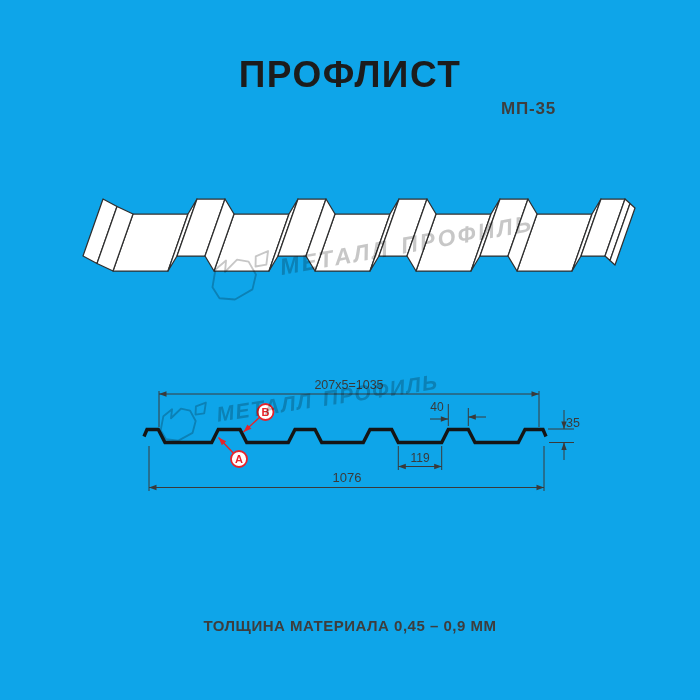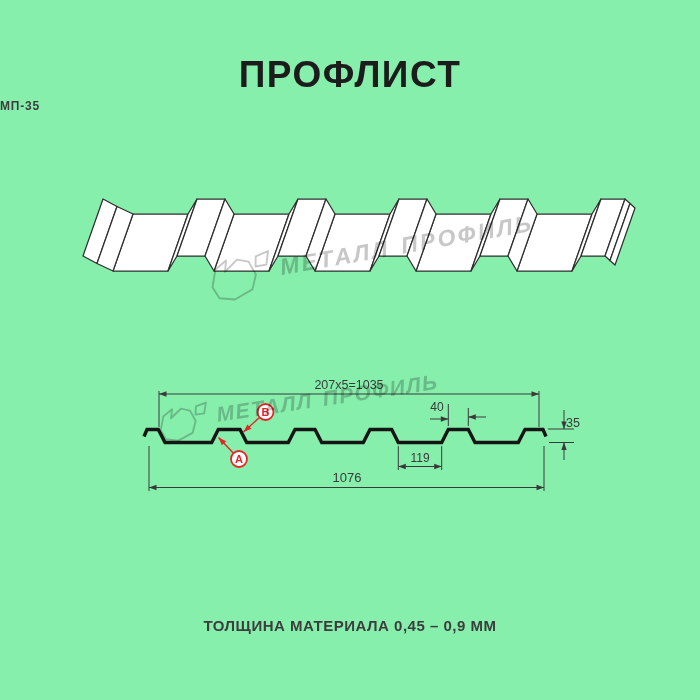--- a/index.html
+++ b/index.html
@@ -1,21 +1,21 @@
 <!DOCTYPE html>
 <html><head>
 <meta charset="utf-8">
 <style>
   html,body{margin:0;padding:0;background:#fff;}
-  .stage{position:relative;width:700px;height:700px;background:#86efac;overflow:hidden;
+  .stage{position:relative;width:700px;height:700px;background:#0ea5e9;overflow:hidden;
          font-family:"Liberation Sans","DejaVu Sans",sans-serif;}
   .title{position:absolute;left:0;top:54px;width:700px;text-align:center;
          font-size:37px;font-weight:bold;color:#1c1c1c;letter-spacing:1.5px;}
-  .subtitle{position:absolute;left:0;top:99px;width:556px;text-align:left;
-         font-size:12px;font-weight:bold;color:#3e3e3e;letter-spacing:0.8px;}
+  .subtitle{position:absolute;left:0;top:99px;width:556px;text-align:right;
+         font-size:17px;font-weight:bold;color:#3e3e3e;letter-spacing:0.8px;}
   .footer{position:absolute;left:0;top:617px;width:700px;text-align:center;
          font-size:15px;font-weight:bold;color:#3d3d3d;letter-spacing:0.5px;}
   svg text{font-family:"Liberation Sans","DejaVu Sans",sans-serif;}
   .wm{mix-blend-mode:multiply;opacity:0.92;}
   .wm text{font-weight:bold;font-style:italic;}
 </style>
 </head>
 <body>
 
 <div class="stage">

